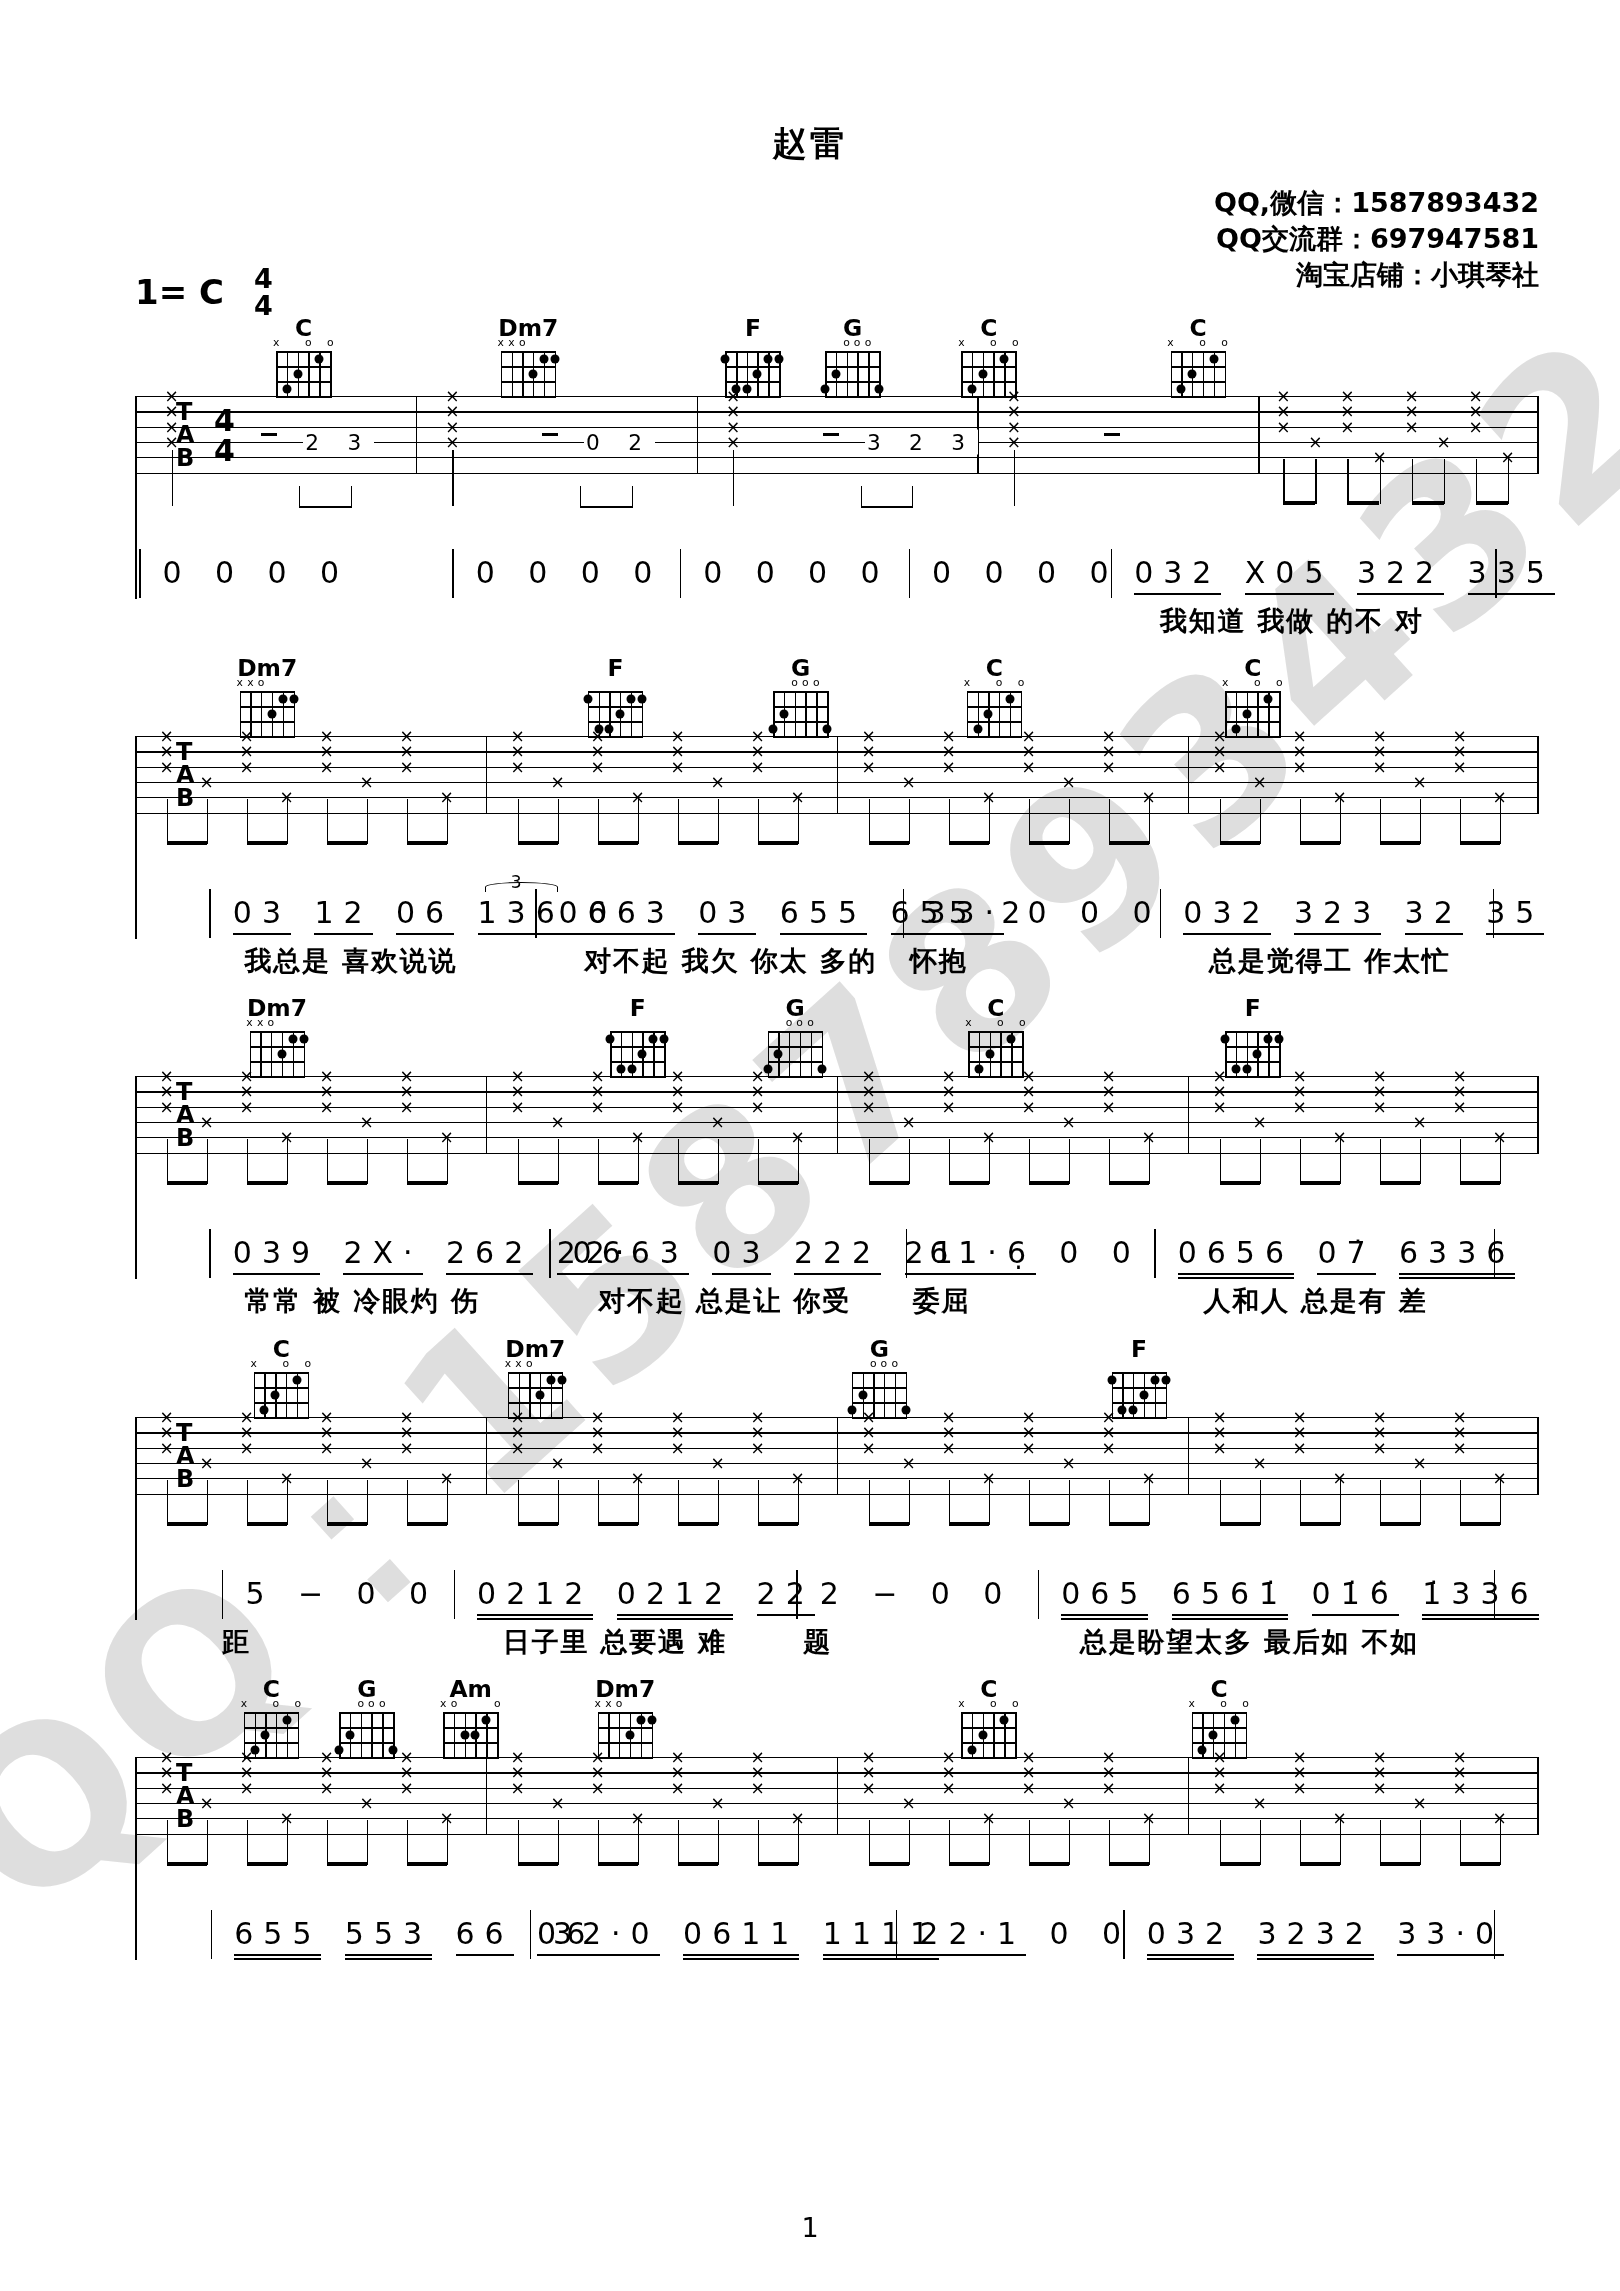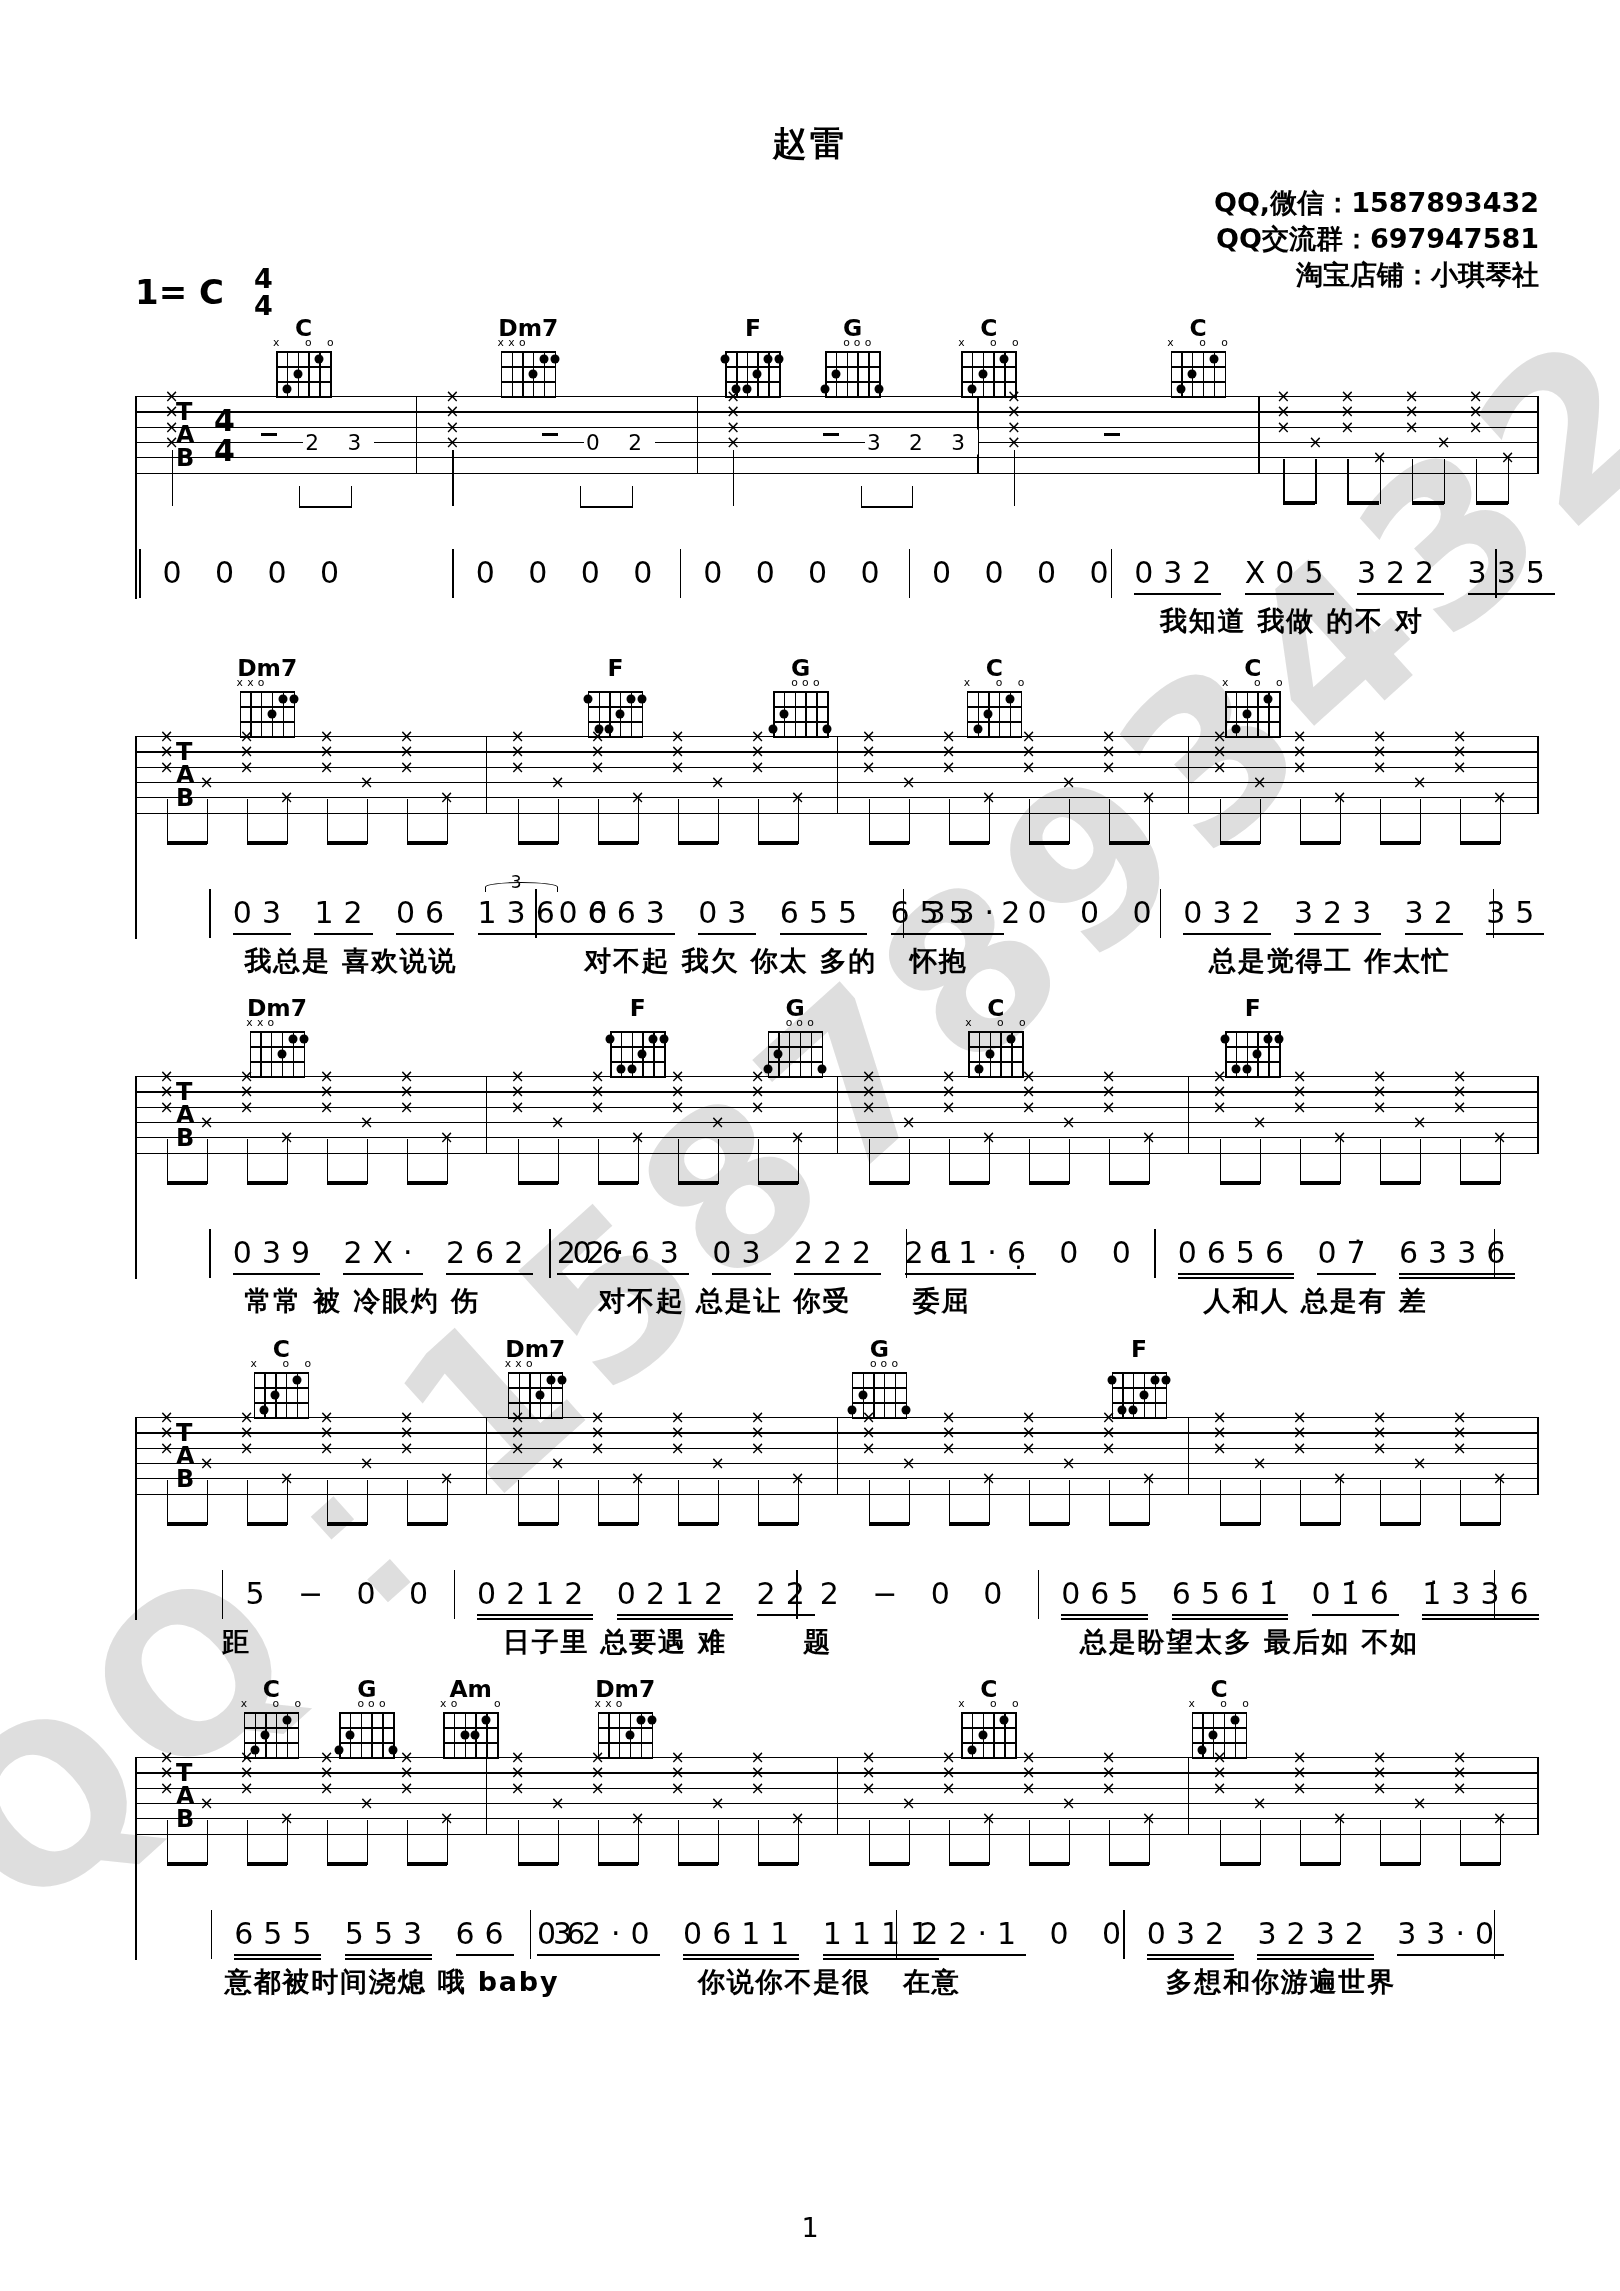--- a/index.html
+++ b/index.html
@@ -1403,24 +1403,18 @@
               <span class="seg">0</span>
             </div>
             <div class="mbar" style="left: 70.4%;"></div>
             <div class="mm" style="left: 70.4%; width: 26.4%;">
               <span class="seg u2">032</span>
               <span class="seg u2">3232</span>
               <span class="seg u1">33·0</span>
             </div>
             <div class="mbar" style="left: 96.8%;"></div>
           </div>
-          <div class="lyrics">
-            <span class="lyr" style="left: 6.4%;">意都被时间浇熄 哦 baby</span>
-            <span class="lyr" style="left: 40.1%;">你说你不是很</span>
-            <span class="lyr" style="left: 54.7%;">在意</span>
-            <span class="lyr" style="left: 73.4%;">多想和你游遍世界</span>
-          </div>
         </div>
       </div>
     <div class="pagenum">1</div>
   </div>
 </div>
 
 
 </body></html>

